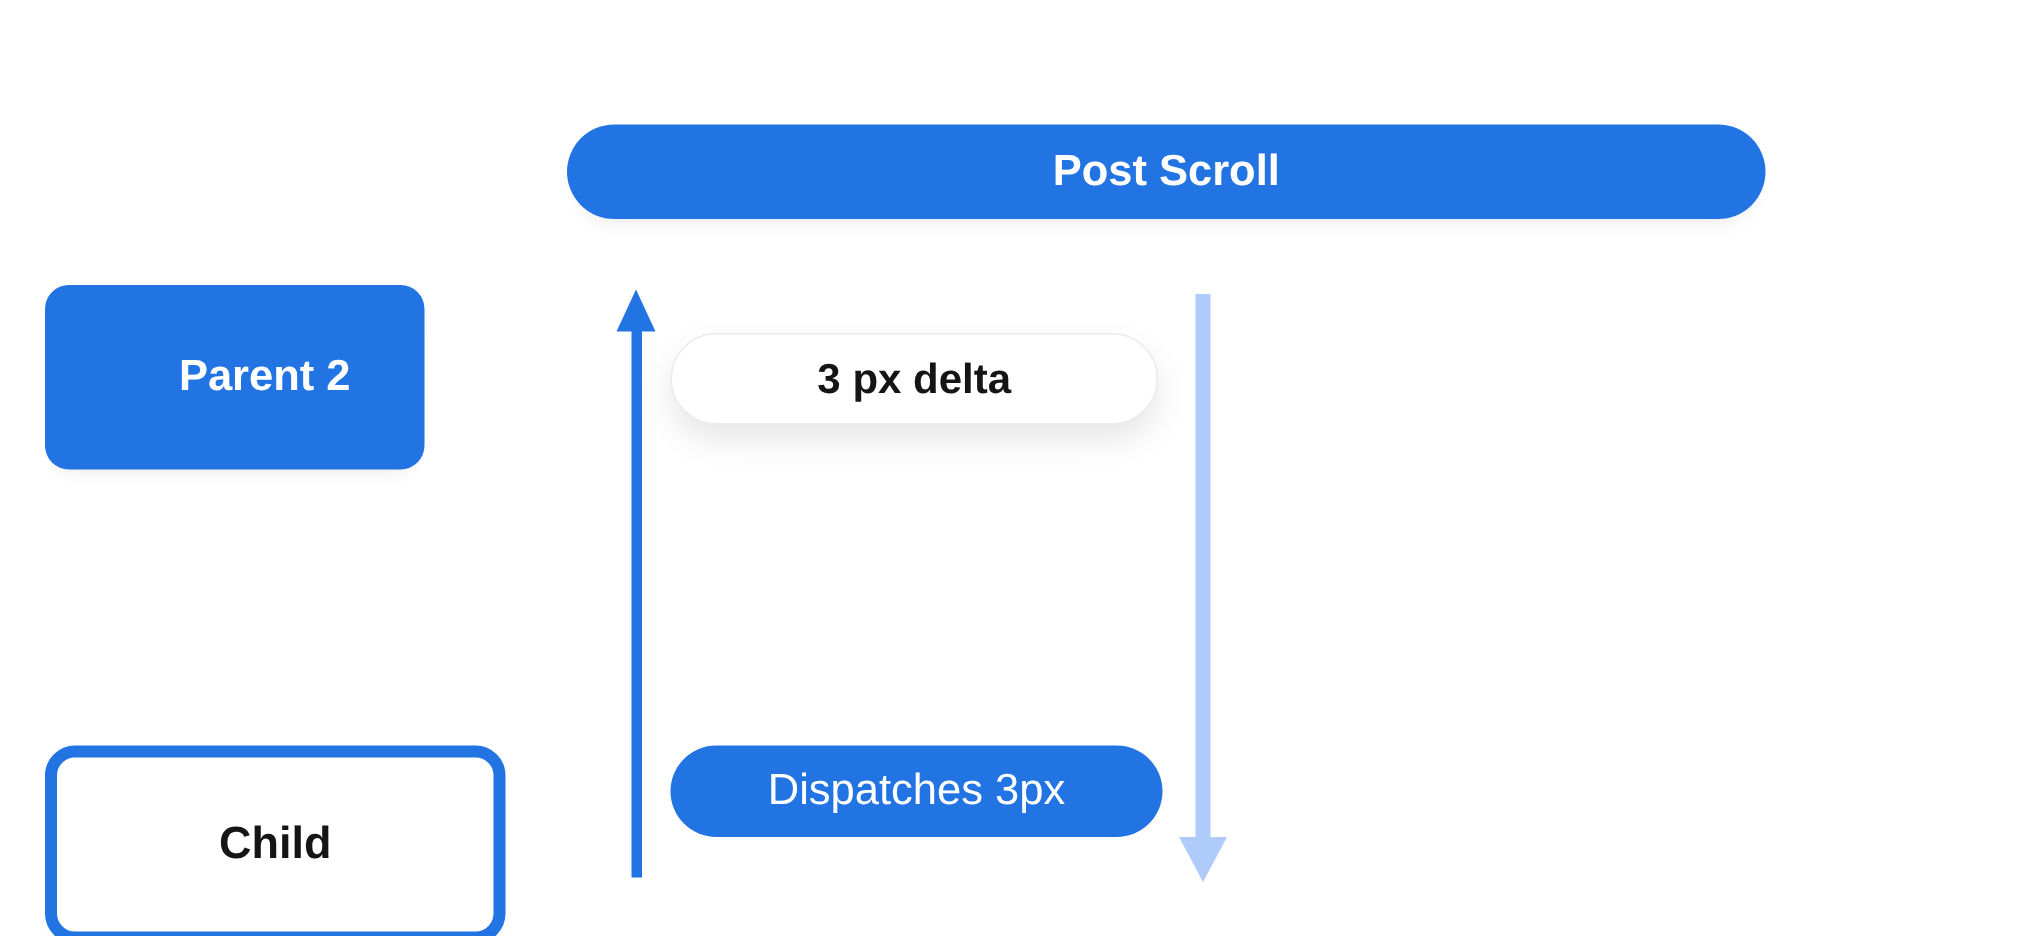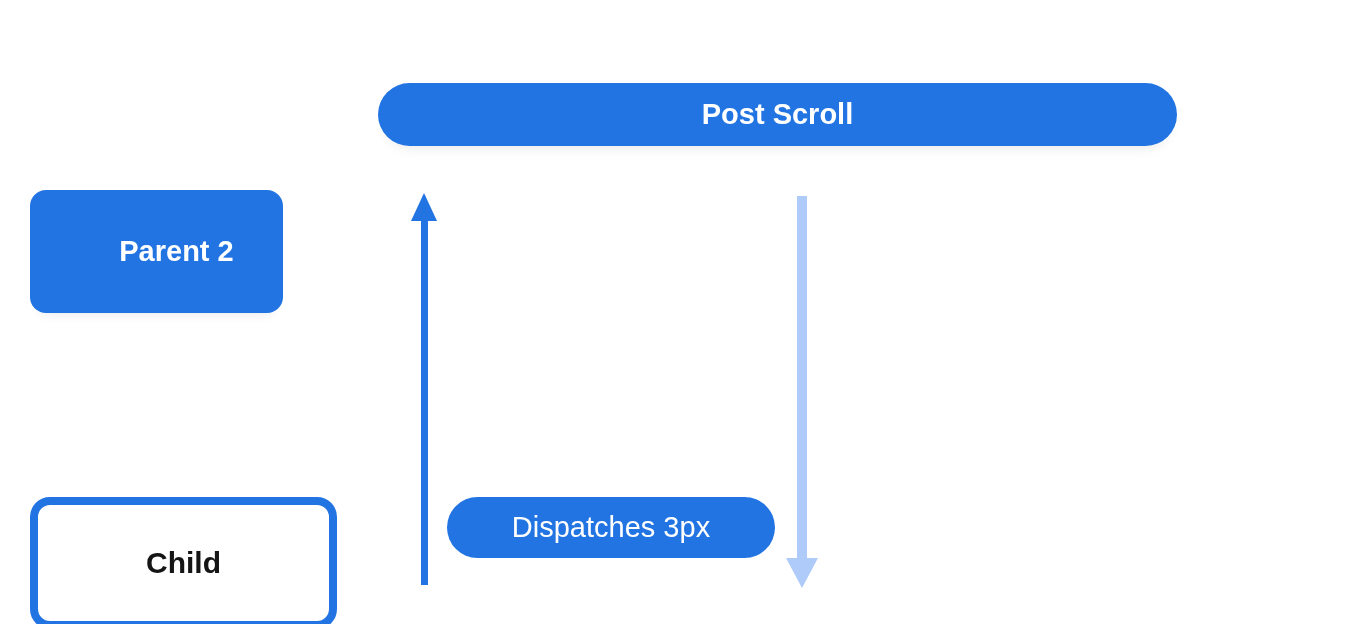--- a/index.html
+++ b/index.html
@@ -166,18 +166,21 @@
   <div class="arrow arrow-up">
     <div class="arrow-head"></div>
     <div class="arrow-shaft"></div>
   </div>
 
   <div class="arrow arrow-down">
     <div class="arrow-shaft"></div>
     <div class="arrow-head"></div>
   </div>
 
+  <div class="pill delta-pill">
+    <span>3 px delta</span>
+  </div>
 
   <div class="pill dispatch-pill">
     <span>Dispatches 3px</span>
   </div>
 
 </div>
 
 </body></html>

